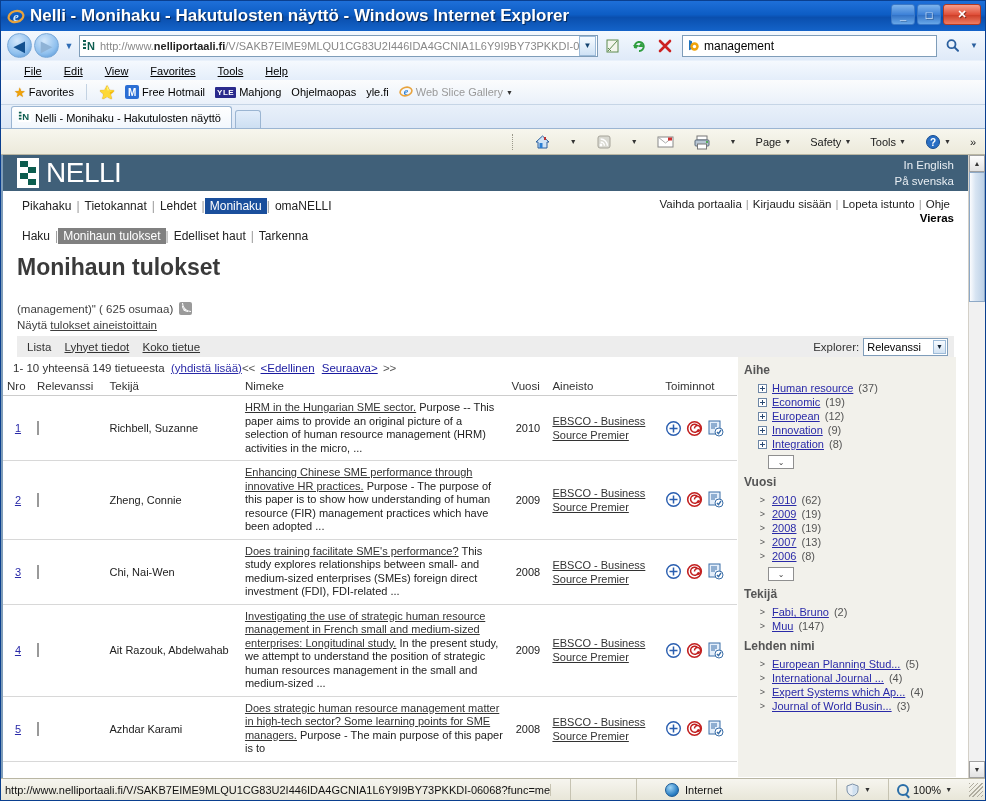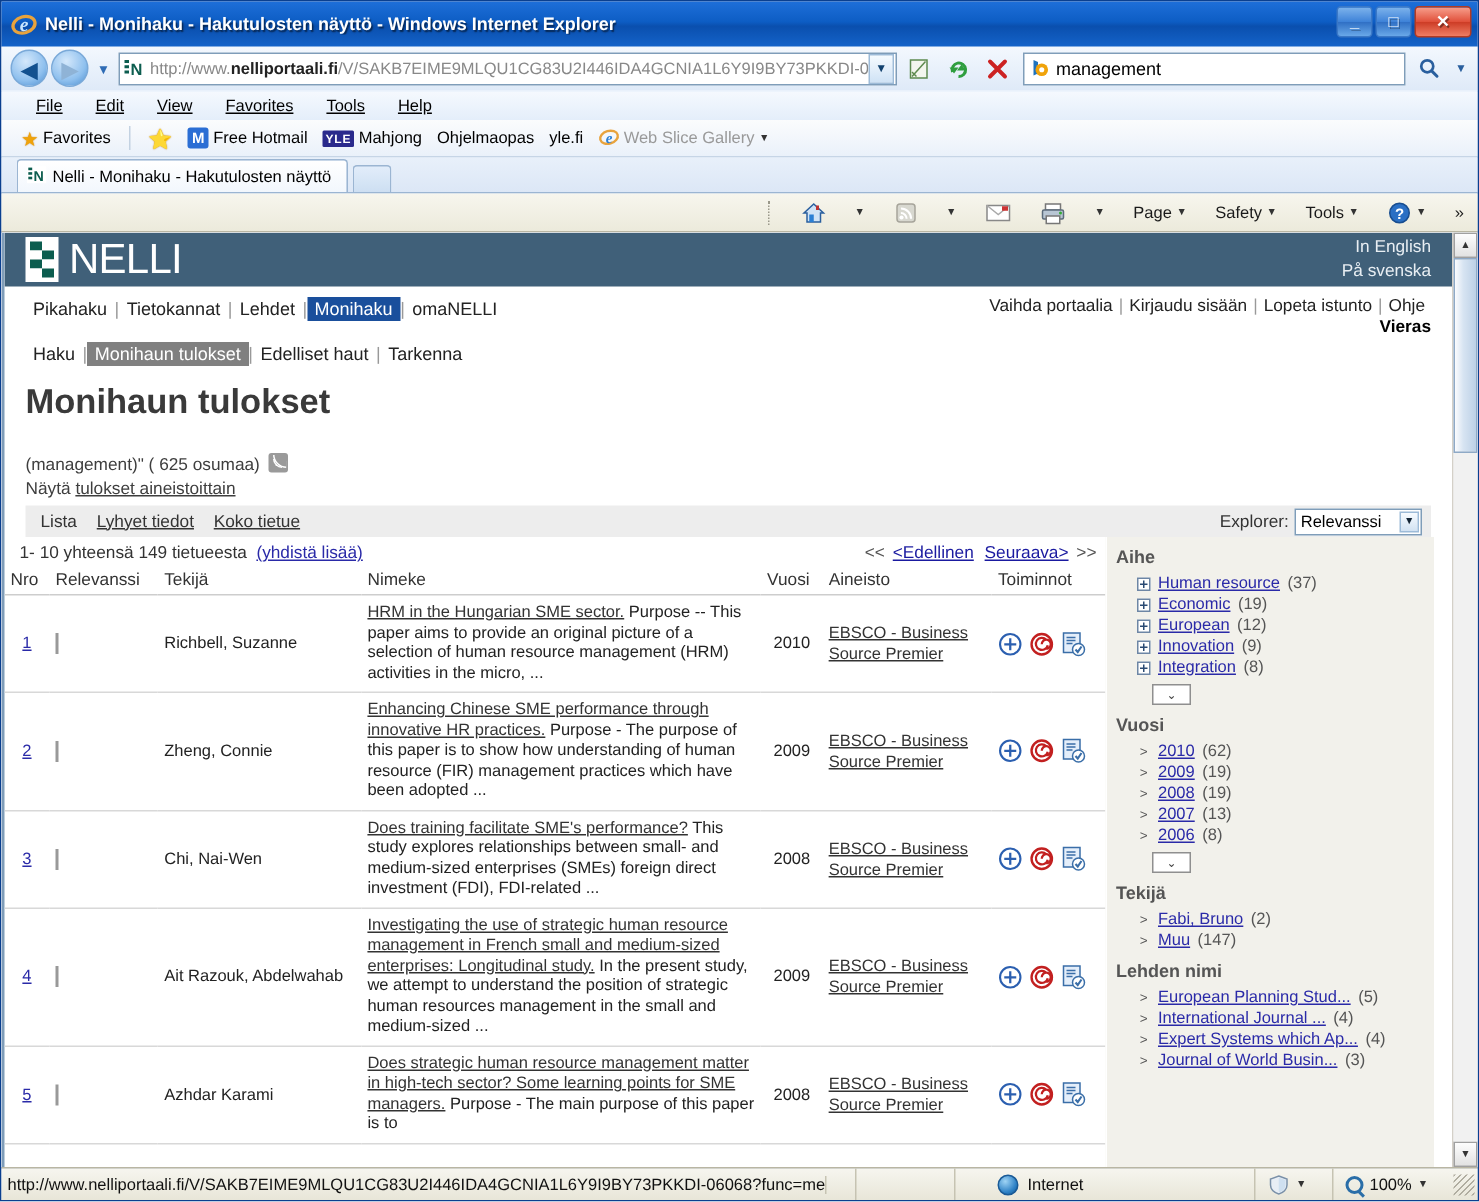--- a/index.html
+++ b/index.html
@@ -25,21 +25,21 @@
     background: linear-gradient(180deg,#1e6fd9 0%,#0d5dc4 45%,#0a4fae 55%,#1463c9 100%);
     display: flex; align-items: center;
     padding: 0 2px 0 6px;
     position: relative;
   }
   .titlebar .ie-logo {
     width: 18px; height: 18px; margin-right: 5px;
     position: relative; flex: none;
   }
   .titlebar .title-text {
-    color: #fff; font-size: 12px; font-weight: bold;
+    color: #fff; font-size: 17px; font-weight: bold;
     text-shadow: 1px 1px 1px rgba(0,0,0,0.55);
     white-space: nowrap; overflow: hidden;
   }
   .win-buttons { position: absolute; right: 4px; top: 3px; display: flex; gap: 2px; }
   .win-btn {
     width: 24px; height: 21px; border-radius: 3px;
     border: 1px solid #3b78c6;
     background: linear-gradient(180deg,#7db3ec 0%,#3e82d8 50%,#2f6fc4 51%,#69a8e8 100%);
     display: flex; align-items: center; justify-content: center;
     color: #fff; font-size: 11px; font-weight: bold;
@@ -295,21 +295,21 @@
 
   .main-cols { display: flex; }
   .results-col { width: 734px; flex: none; }
   .facet-col {
     width: 219px; flex: none; background: #f2f1eb;
     border-left: 1px solid #fff; padding: 6px 0 0 6px;
     min-height: 420px;
   }
 
   .pagerow {
-    display: flex; align-items: center; justify-content: space-between;
+    display: flex; align-items: center; 
     font-size: 11.5px; color: #333; padding: 5px 6px 4px 10px;
   }
   .pagerow a { color: #2a2aa8; }
   .pager a { color: #1a1aa0; margin: 0 2px; }
   .pager .dim { color: #555; }
 
   table.results { width: 100%; border-collapse: collapse; font-size: 11px; }
   table.results th {
     font-weight: normal; color: #333; text-align: left;
     padding: 2px 4px 3px 4px; border-bottom: 1px solid #cdcdcd;

